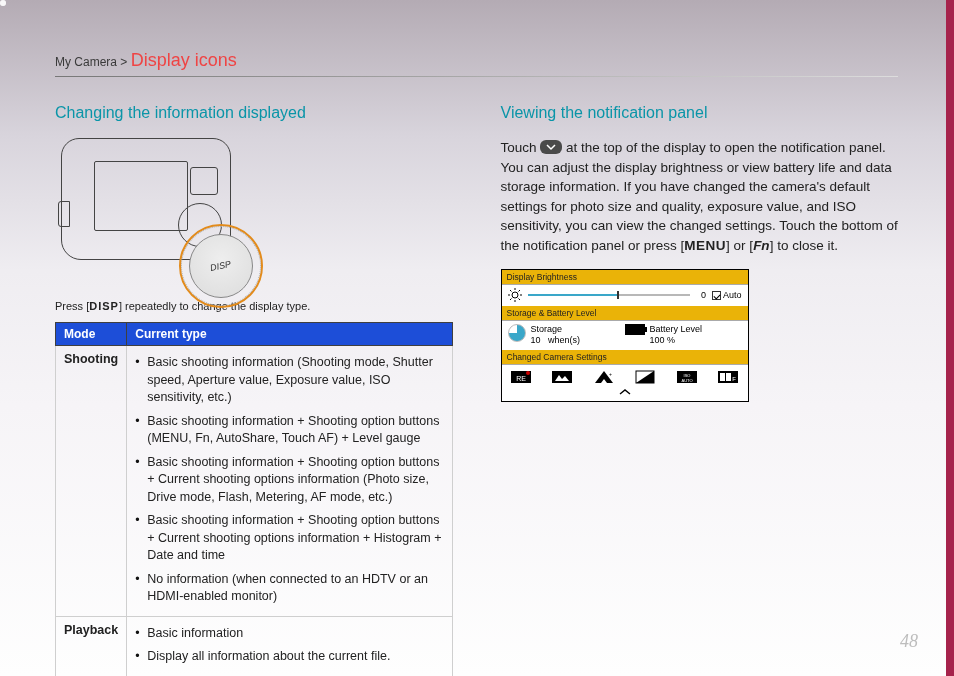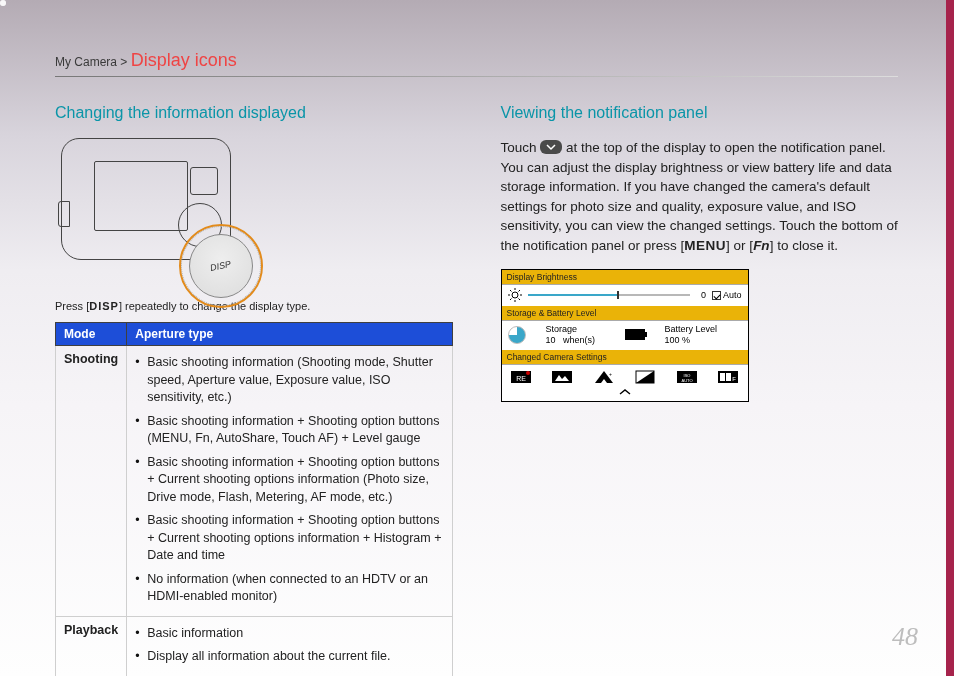--- a/index.html
+++ b/index.html
@@ -60,33 +60,33 @@
 .np-head { background:#eab308; border-bottom:1px solid #aaa; padding:2px 5px; font-size:8.5px; color:#222; }
 .np-row { padding:3px 6px 4px; display:flex; align-items:center; gap:6px; }
 .bright-icon { width:14px; height:14px; }
 .bright-track { flex:1; height:2px; background:#b8b8b8; position:relative; }
 .bright-fill { position:absolute; left:0; top:0; height:2px; width:55%; background:#3aa7c9; }
 .bright-thumb { position:absolute; left:55%; top:-3px; width:2px; height:8px; background:#333; }
 .bright-val { width:10px; text-align:right; }
 .cb { width:9px; height:9px; border:1px solid #333; position:relative; display:inline-block; vertical-align:middle; margin-right:2px; }
 .cb::after { content:""; position:absolute; left:1px; top:2px; width:5px; height:3px; border-left:1.5px solid #000; border-bottom:1.5px solid #000; transform:rotate(-45deg); }
 .np-split2 { display:flex; padding:3px 6px 5px; align-items:center; }
-.np-half { flex:1; display:flex; align-items:center; gap:20px; }
+.np-half { flex:1; display:flex; align-items:flex-start; gap:5px; }
 .pie { width:18px; height:18px; border-radius:50%; background:conic-gradient(#3aa7c9 0% 75%, #fff 75% 100%); border:1px solid #bbb; }
 .np-txt { line-height:1.15; }
 .batt { width:20px; height:11px; border:1px solid #000; position:relative; }
 .batt::after { content:""; position:absolute; right:-3px; top:2px; width:2px; height:5px; background:#000; }
 .batt i { display:block; height:100%; background:#000; width:100%; }
 .np-icons { display:flex; gap:10px; padding:4px 8px 3px; justify-content:space-between; }
 .np-ico { width:22px; height:16px; display:flex; align-items:center; justify-content:center; }
 .np-ico svg { width:22px; height:16px; }
 .np-footer { text-align:center; padding:0 0 3px; background:#fff; }
 .np-footer svg { width:14px; height:8px; }
 
-.page-num { position:absolute; right:36px; bottom:24px; font-style:italic; font-size:26px; color:#bdbdbd; font-family:"Georgia", serif; }
+.page-num { position:absolute; right:36px; bottom:24px; font-style:italic; font-size:18px; color:#bdbdbd; font-family:"Georgia", serif; }
 </style>
 </head>
 <body>
 
 <div class="sparkle-band"></div>
 <div class="accent-bar"></div>
 
 <div class="breadcrumb">
   <span>My Camera &gt;</span>
   <span class="big">Display icons</span>
@@ -113,21 +113,21 @@
     </div>
 
     <p class="lead">
       <span>Press [</span><span class="btnlbl">DISP</span><span>] repeatedly to change the display type.</span>
     </p>
 
     <table class="mode-table">
       <thead>
         <tr>
           <th>Mode</th>
-          <th>Aperture type</th>
+          <th>Current type</th>
         </tr>
       </thead>
       <tbody>
         <tr>
           <td class="rowhead">Shooting</td>
           <td>
             <ul>
               <li>Basic shooting information (Shooting mode, Shutter speed, Aperture value, Exposure value, ISO sensitivity, etc.)</li>
               <li>Basic shooting information + Shooting option buttons (MENU, Fn, AutoShare, Touch AF) + Level gauge</li>
               <li>Basic shooting information + Shooting option buttons + Current shooting options information (Photo size, Drive mode, Flash, Metering, AF mode, etc.)</li>

